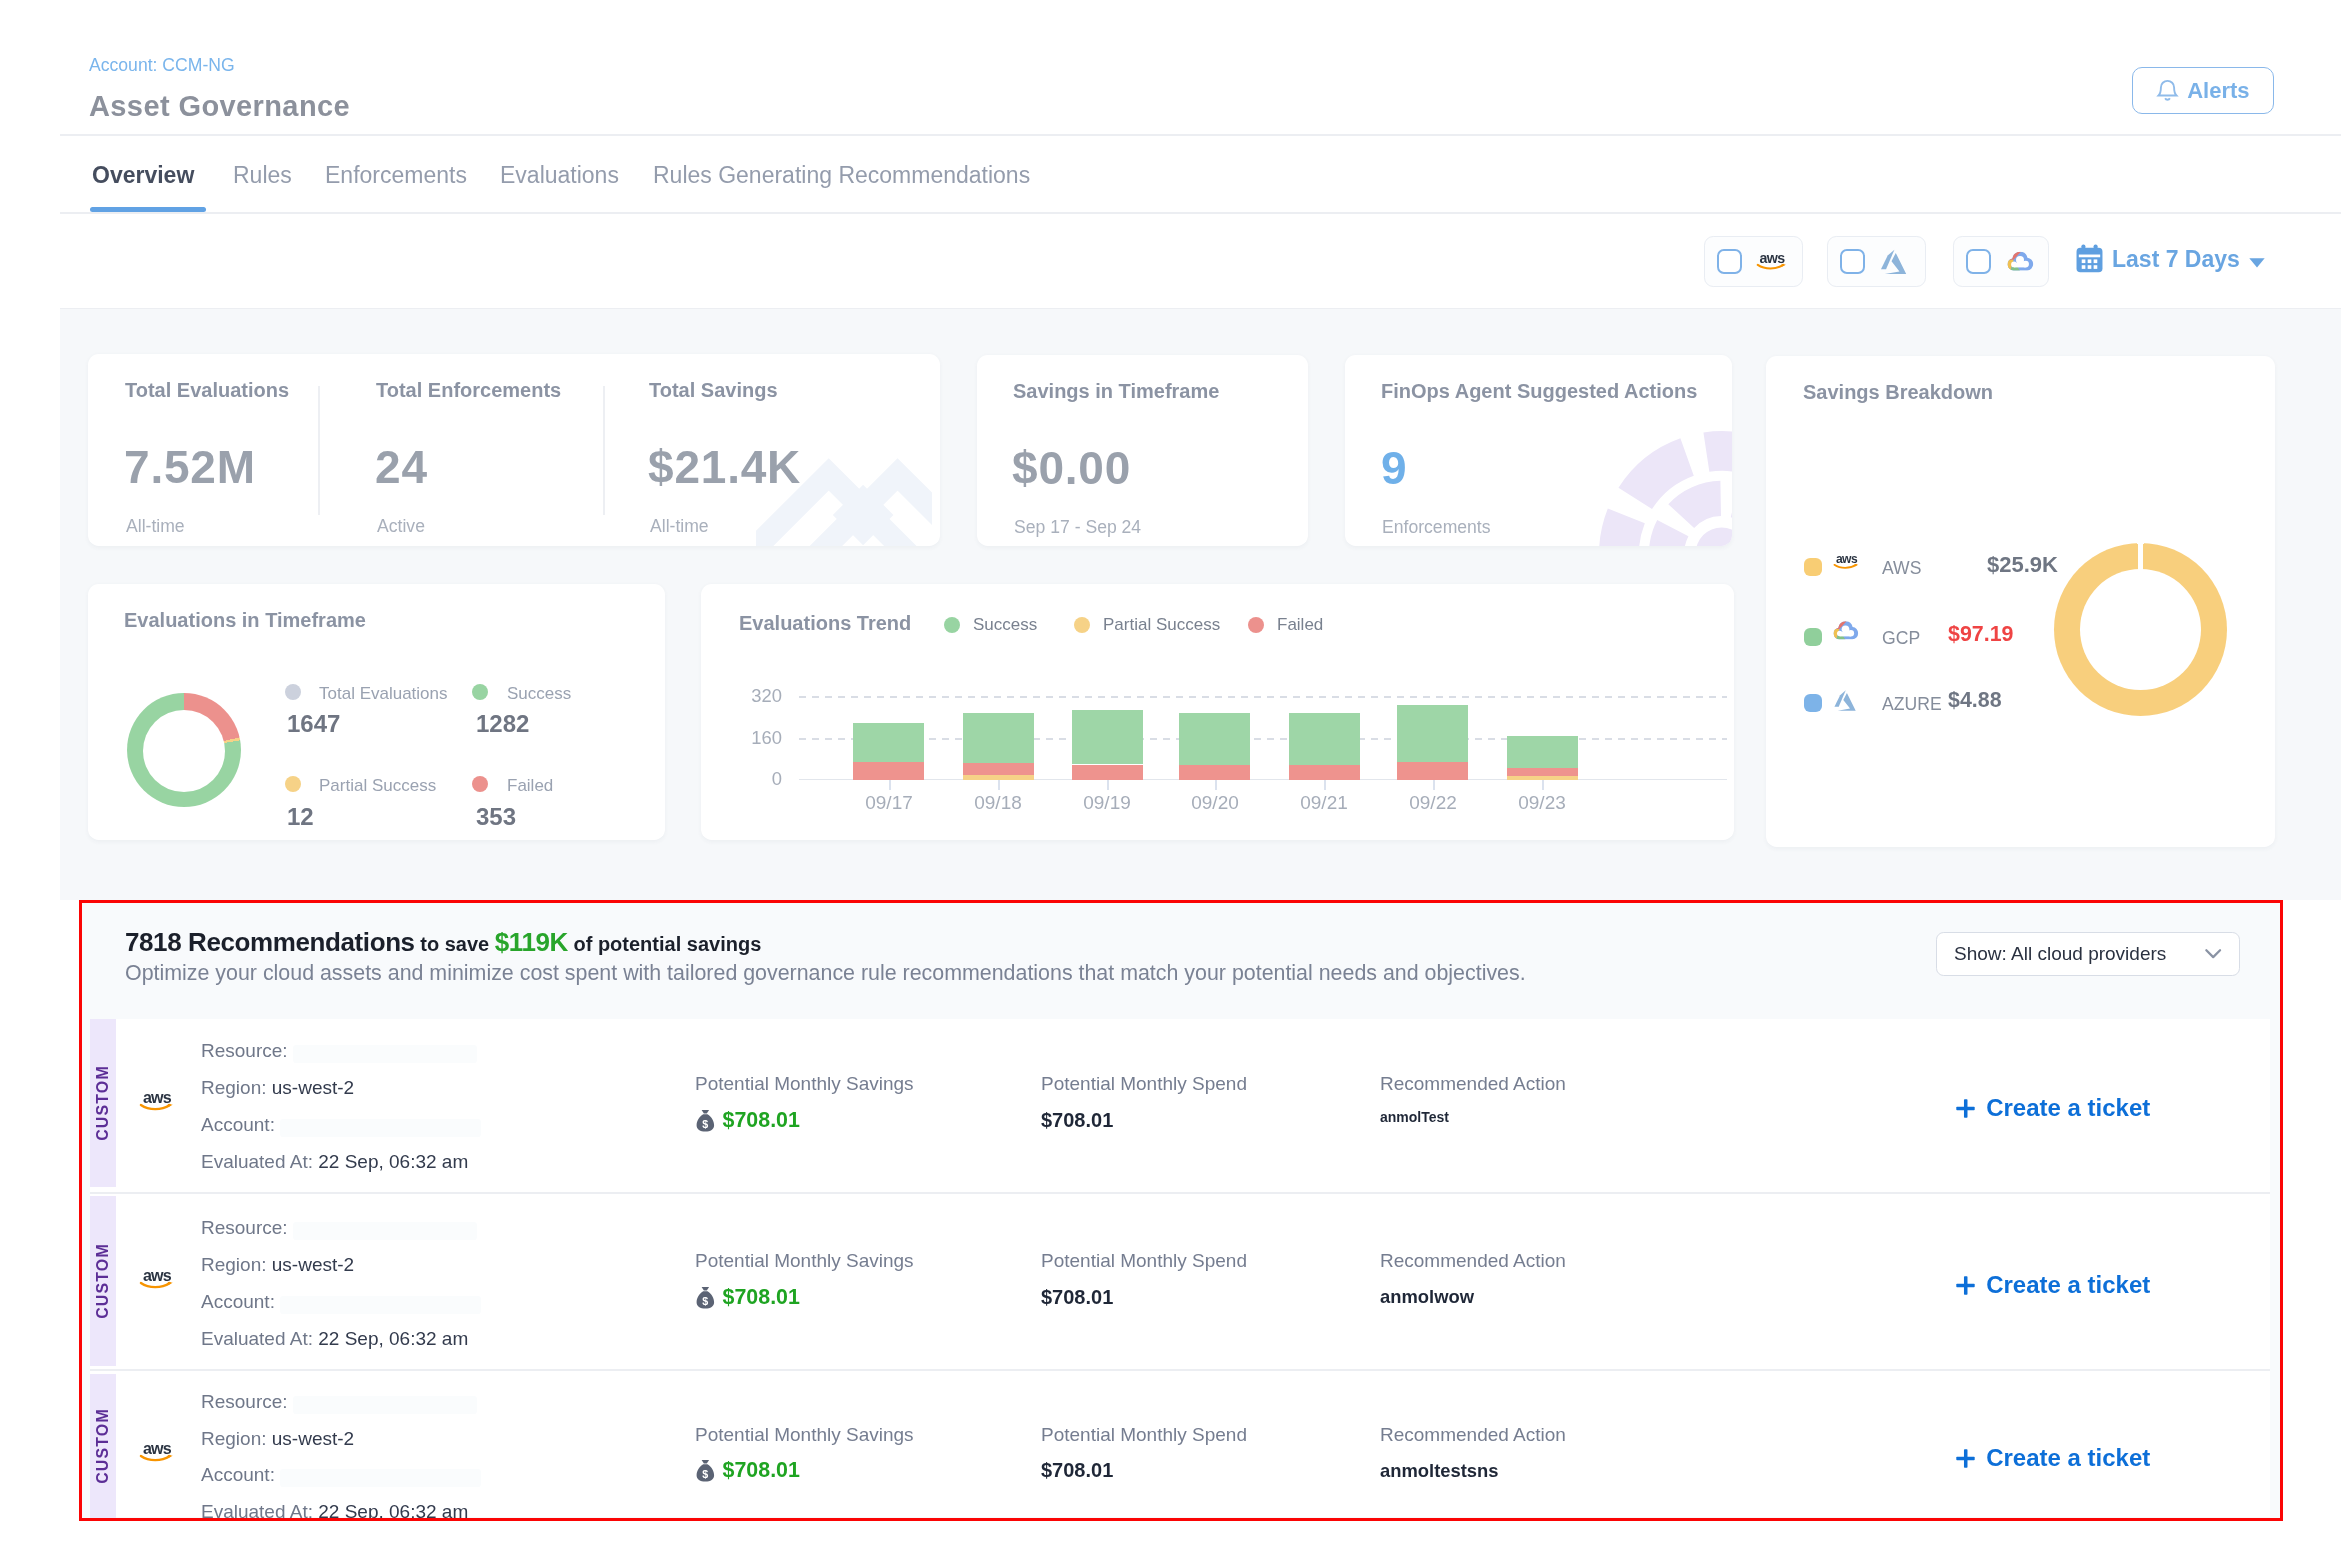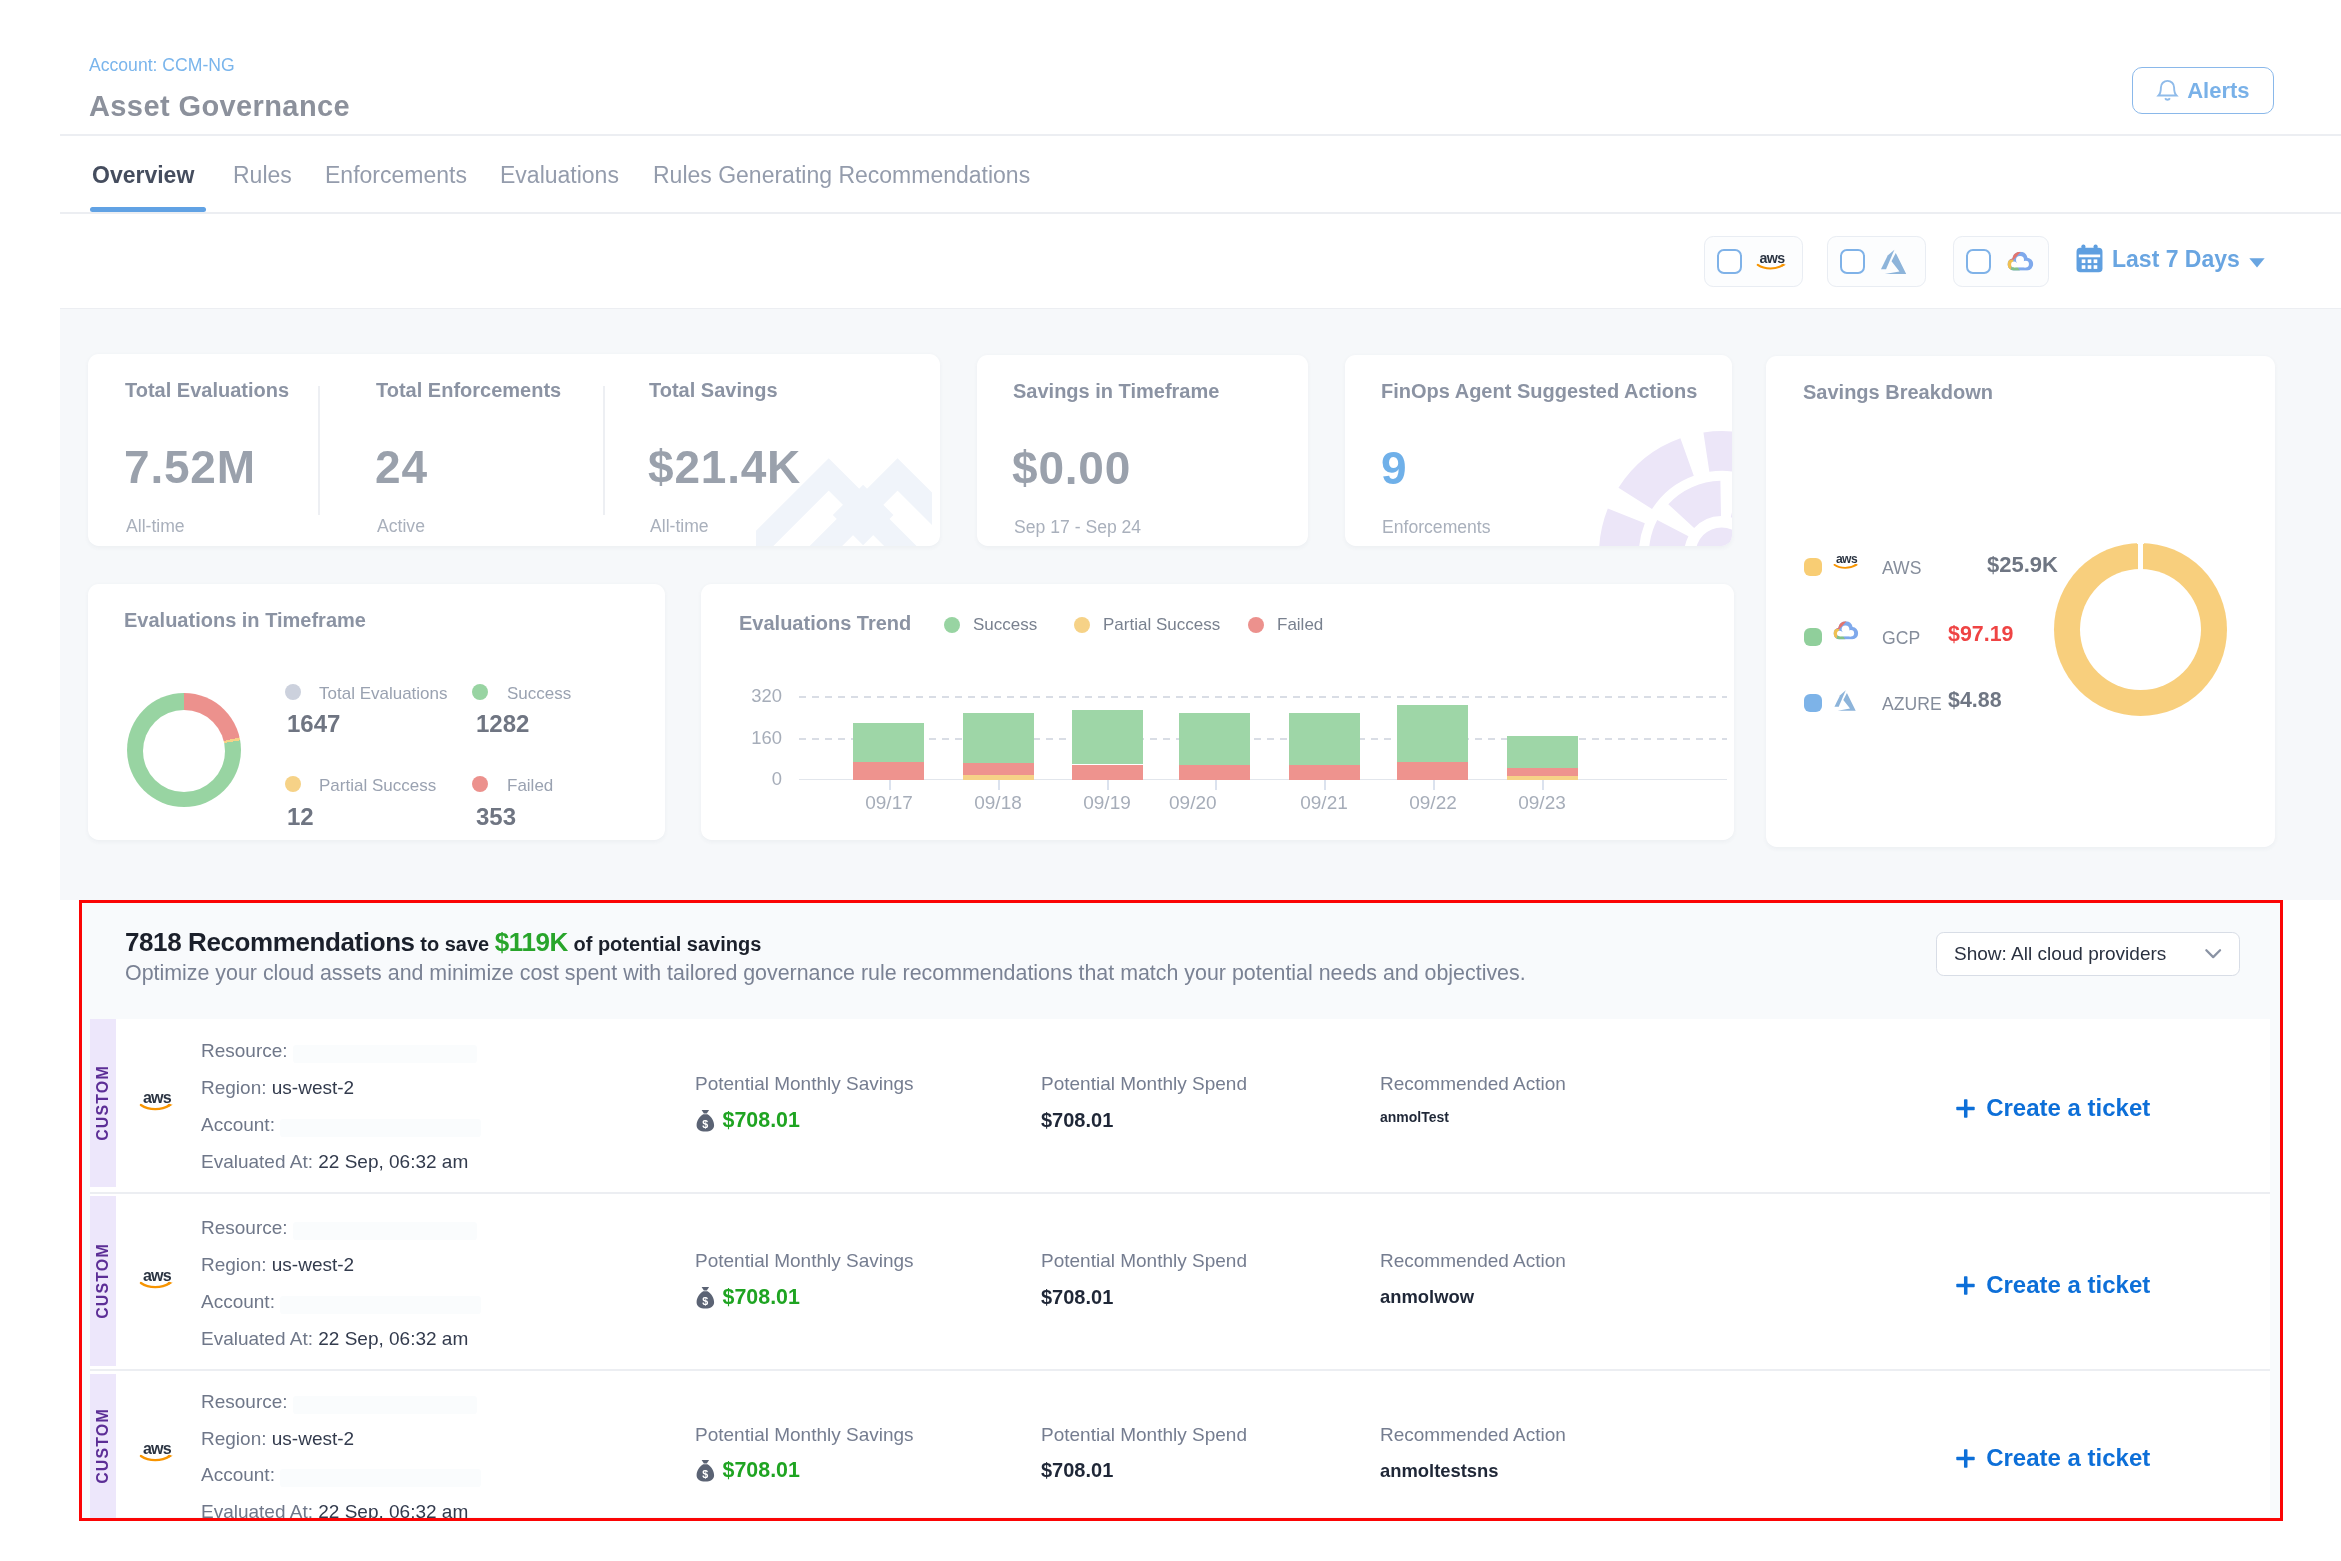--- a/index.html
+++ b/index.html
@@ -300,21 +300,21 @@
       <div class="abs" style="left:297px; top:196px; width:1.5px; height:10px; background:#dbe2ee;"></div>
       <div class="abs" style="left:406px; top:196px; width:1.5px; height:10px; background:#dbe2ee;"></div>
       <div class="abs" style="left:514px; top:196px; width:1.5px; height:10px; background:#dbe2ee;"></div>
       <div class="abs" style="left:623px; top:196px; width:1.5px; height:10px; background:#dbe2ee;"></div>
       <div class="abs" style="left:732px; top:196px; width:1.5px; height:10px; background:#dbe2ee;"></div>
       <div class="abs" style="left:841px; top:196px; width:1.5px; height:10px; background:#dbe2ee;"></div>
 
     <div class="abs" style="left:142px; top:208px; width:92px; text-align:center; font-size:19px; color:#a6adb9;">09/17</div>
     <div class="abs" style="left:251px; top:208px; width:92px; text-align:center; font-size:19px; color:#a6adb9;">09/18</div>
     <div class="abs" style="left:360px; top:208px; width:92px; text-align:center; font-size:19px; color:#a6adb9;">09/19</div>
-    <div class="abs" style="left:468px; top:208px; width:92px; text-align:left; font-size:19px; color:#a6adb9;">09/20</div>
+    <div class="abs" style="left:468px; top:208px; width:92px; text-align:center; font-size:19px; color:#a6adb9;">09/20</div>
     <div class="abs" style="left:577px; top:208px; width:92px; text-align:center; font-size:19px; color:#a6adb9;">09/21</div>
     <div class="abs" style="left:686px; top:208px; width:92px; text-align:center; font-size:19px; color:#a6adb9;">09/22</div>
     <div class="abs" style="left:795px; top:208px; width:92px; text-align:center; font-size:19px; color:#a6adb9;">09/23</div>
   </div>
 
   <div class="abs" id="redsec"></div>
   <div class="abs" style="left:125px; top:927px;">
     <span class="rec-head-b">7818 Recommendations</span><span class="rec-head-s"> to save </span><span class="rec-head-b rec-green">$119K</span><span class="rec-head-s"> of potential savings</span>
   </div>
   <div class="abs rec-sub" style="left:125px; top:961px;">Optimize your cloud assets and minimize cost spent with tailored governance rule recommendations that match your potential needs and objectives.</div>

